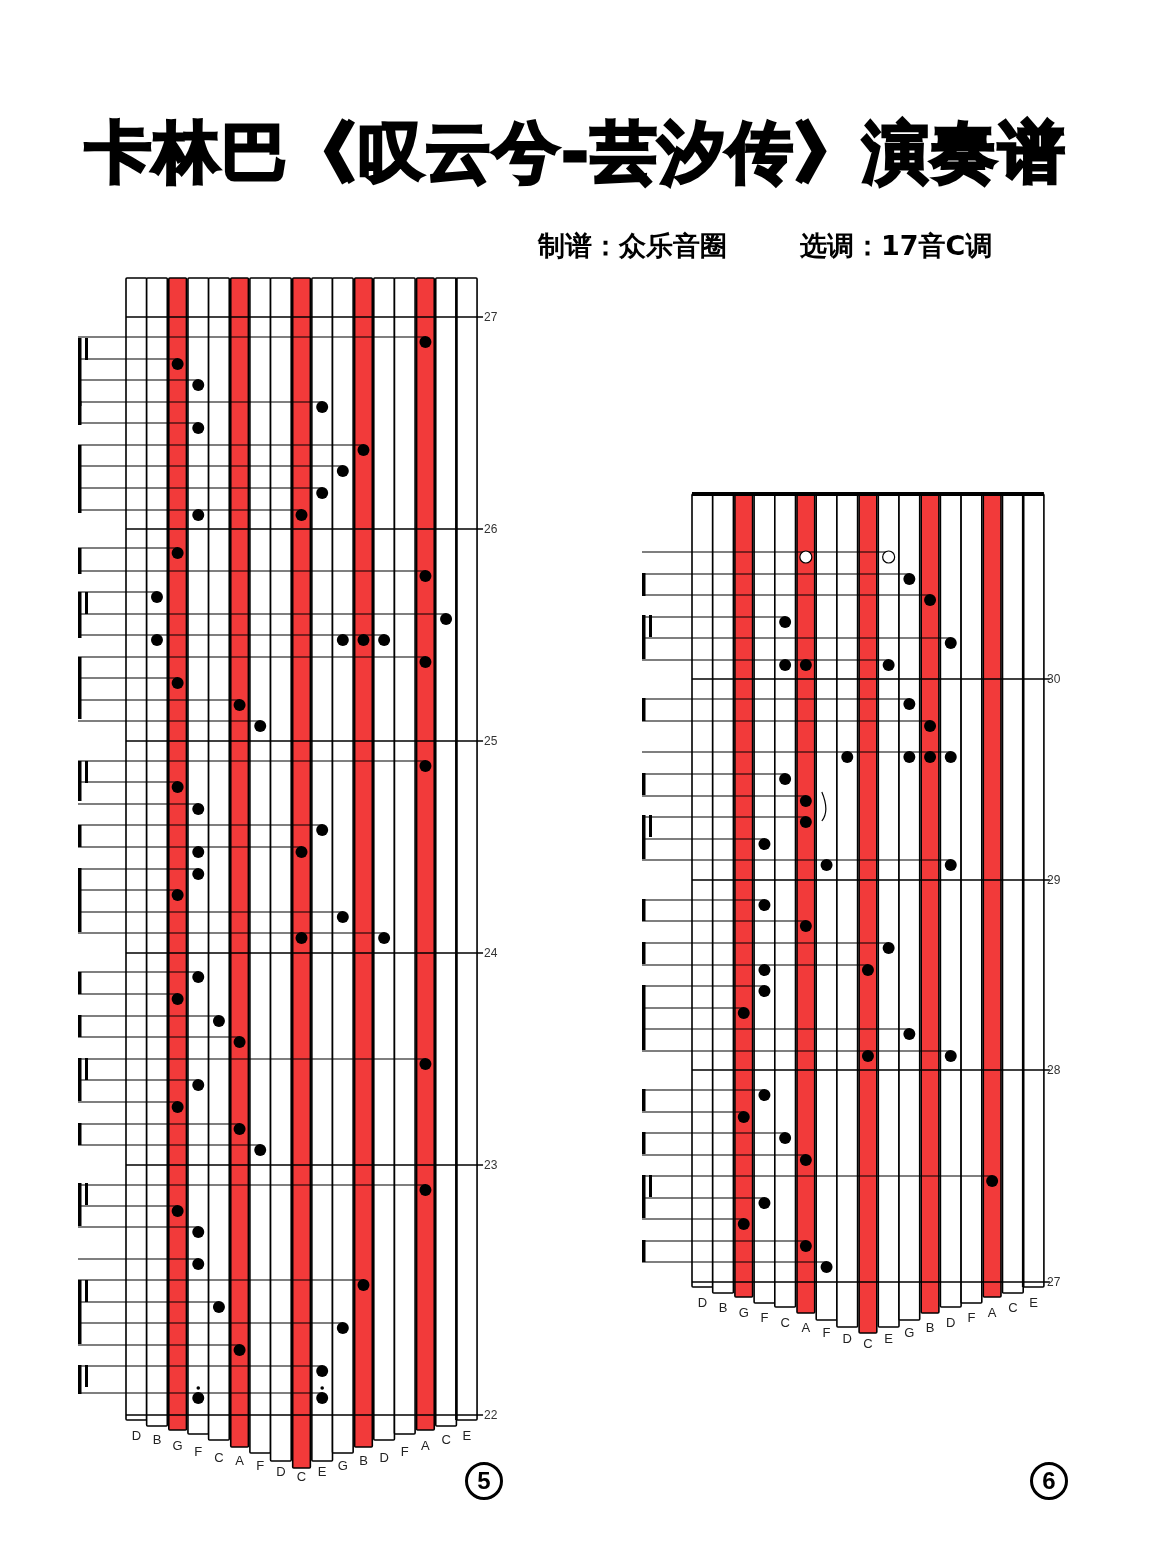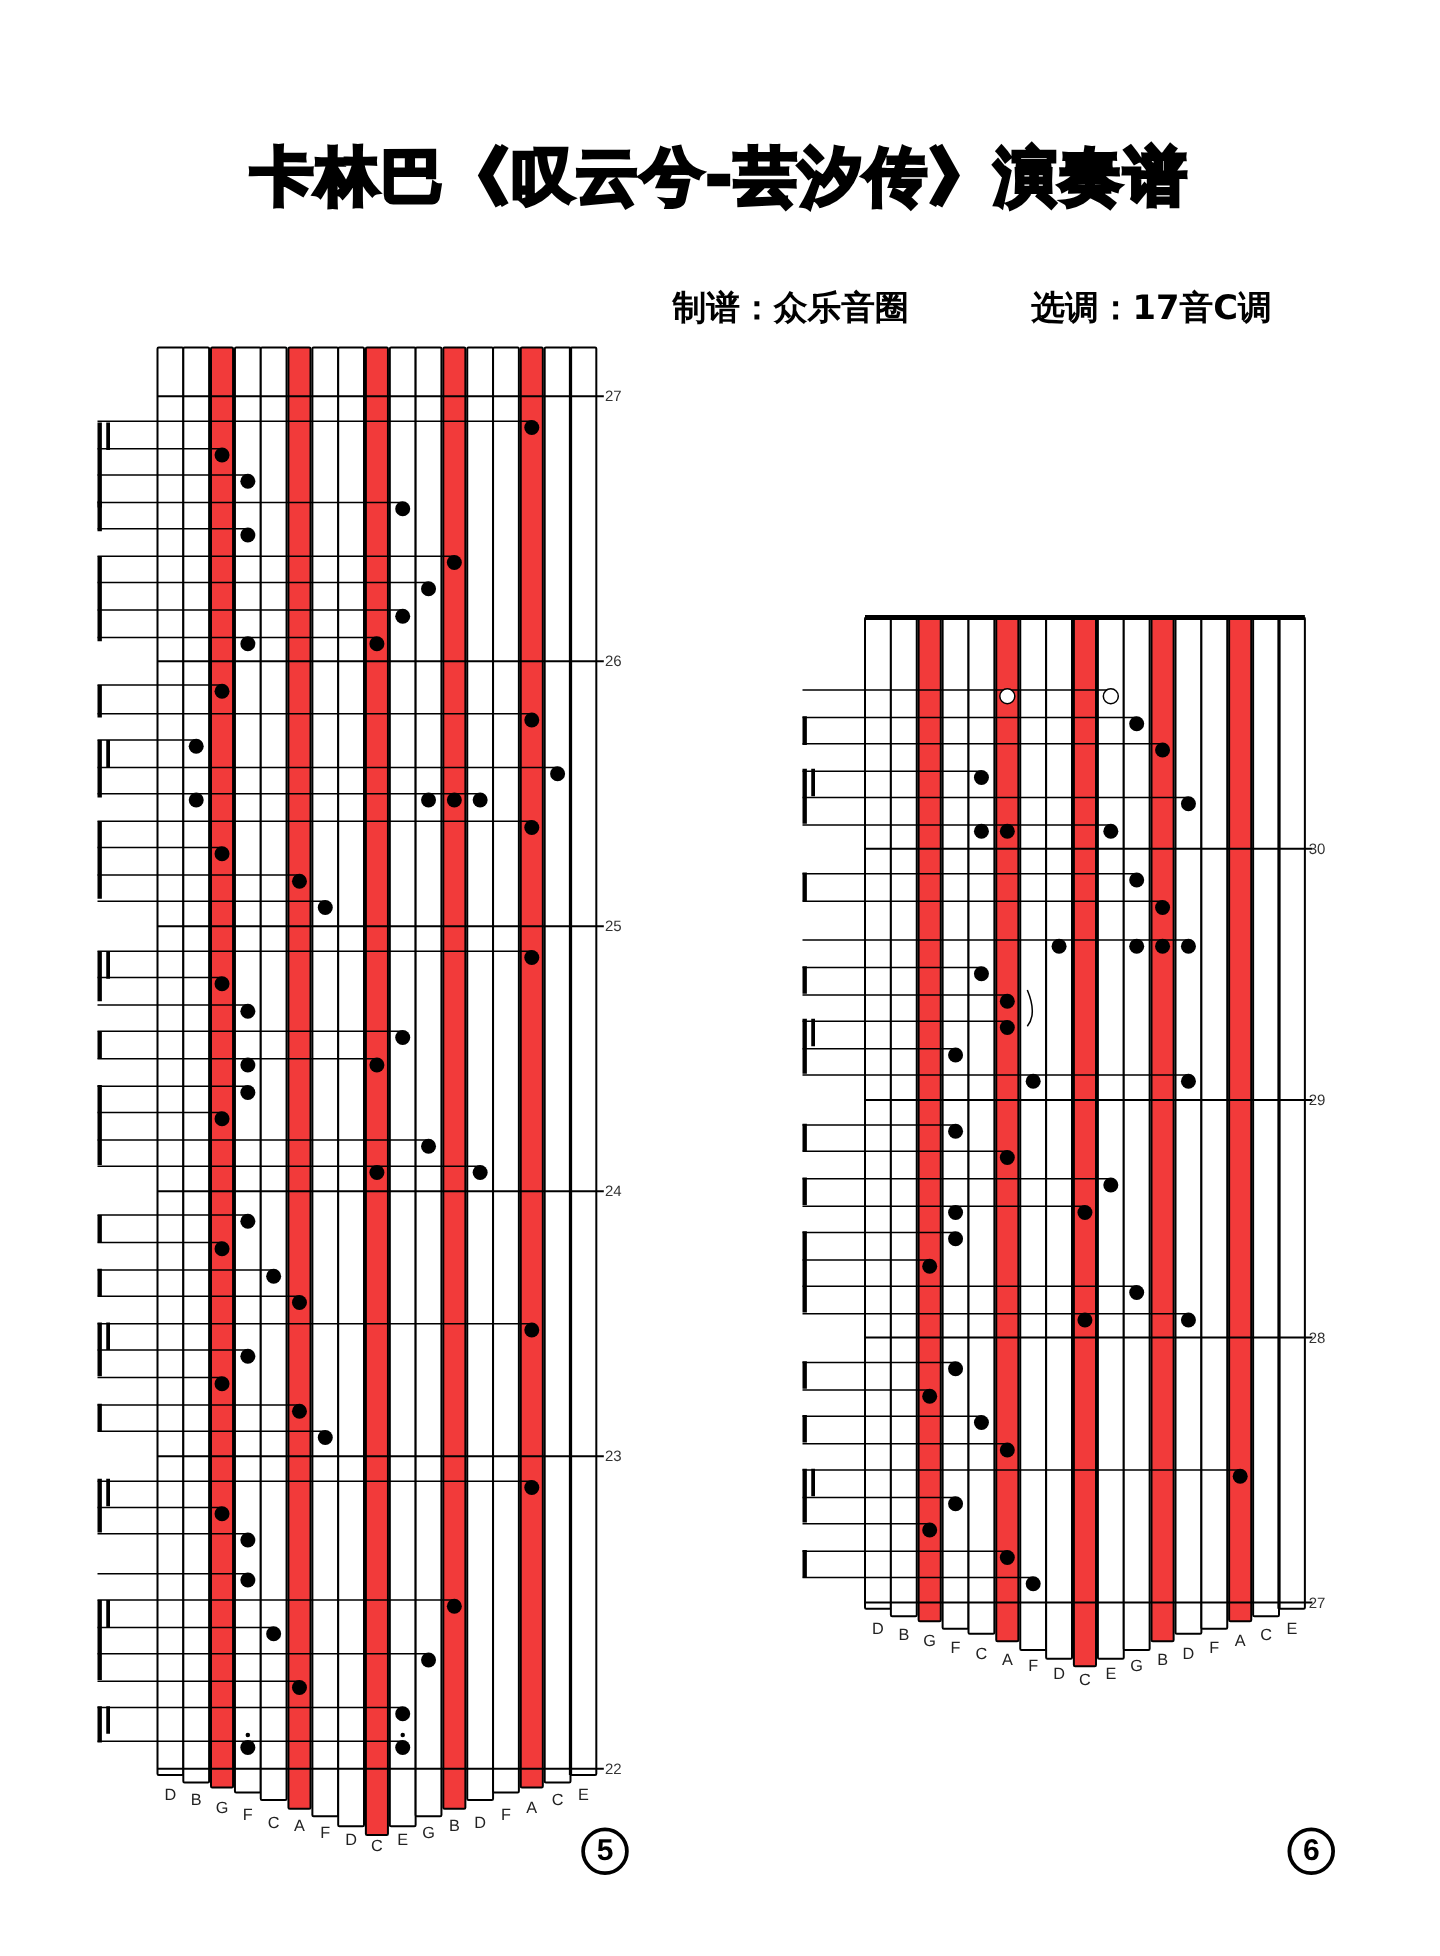--- a/index.html
+++ b/index.html
@@ -1,20 +1,20 @@
 <!DOCTYPE html>
 <html><head>
 <meta charset="utf-8">
 <style>
   html,body{margin:0;padding:0;background:#ffffff;}
   body{width:1152px;height:1565px;position:relative;overflow:hidden;font-family:"DejaVu Sans","Liberation Sans",sans-serif;}
-  .title{position:absolute;left:0;top:108px;width:1152px;text-align:center;font-size:50px;font-weight:900;letter-spacing:2px;color:#000;font-family:"DejaVu Sans",sans-serif;-webkit-text-stroke:3px #000;}
+  .title{position:absolute;left:0;top:108px;width:1152px;text-align:center;font-size:66px;font-weight:900;letter-spacing:2px;color:#000;font-family:"DejaVu Sans",sans-serif;-webkit-text-stroke:3px #000;}
   .subtitle{position:absolute;top:228px;font-size:27px;font-weight:bold;color:#000000;font-family:"DejaVu Sans",sans-serif;}
   .sub1{left:538px;}
-  .sub2{left:800px;margin-left:25px;}
+  .sub2{left:800px;}
   svg.panel{position:absolute;left:0;top:0;}
   .page-no{position:absolute;width:32px;height:32px;border:3px solid #000;border-radius:50%;text-align:center;line-height:32px;font-size:24px;font-weight:bold;font-family:"Liberation Sans",sans-serif;color:#000;}
 </style>
 </head>
 <body>
 
 <div class="title">卡林巴《叹云兮-芸汐传》演奏谱</div>
 <div class="subtitle sub1">制谱：众乐音圈</div>
 <div class="subtitle sub2">选调：17音C调</div>
 

